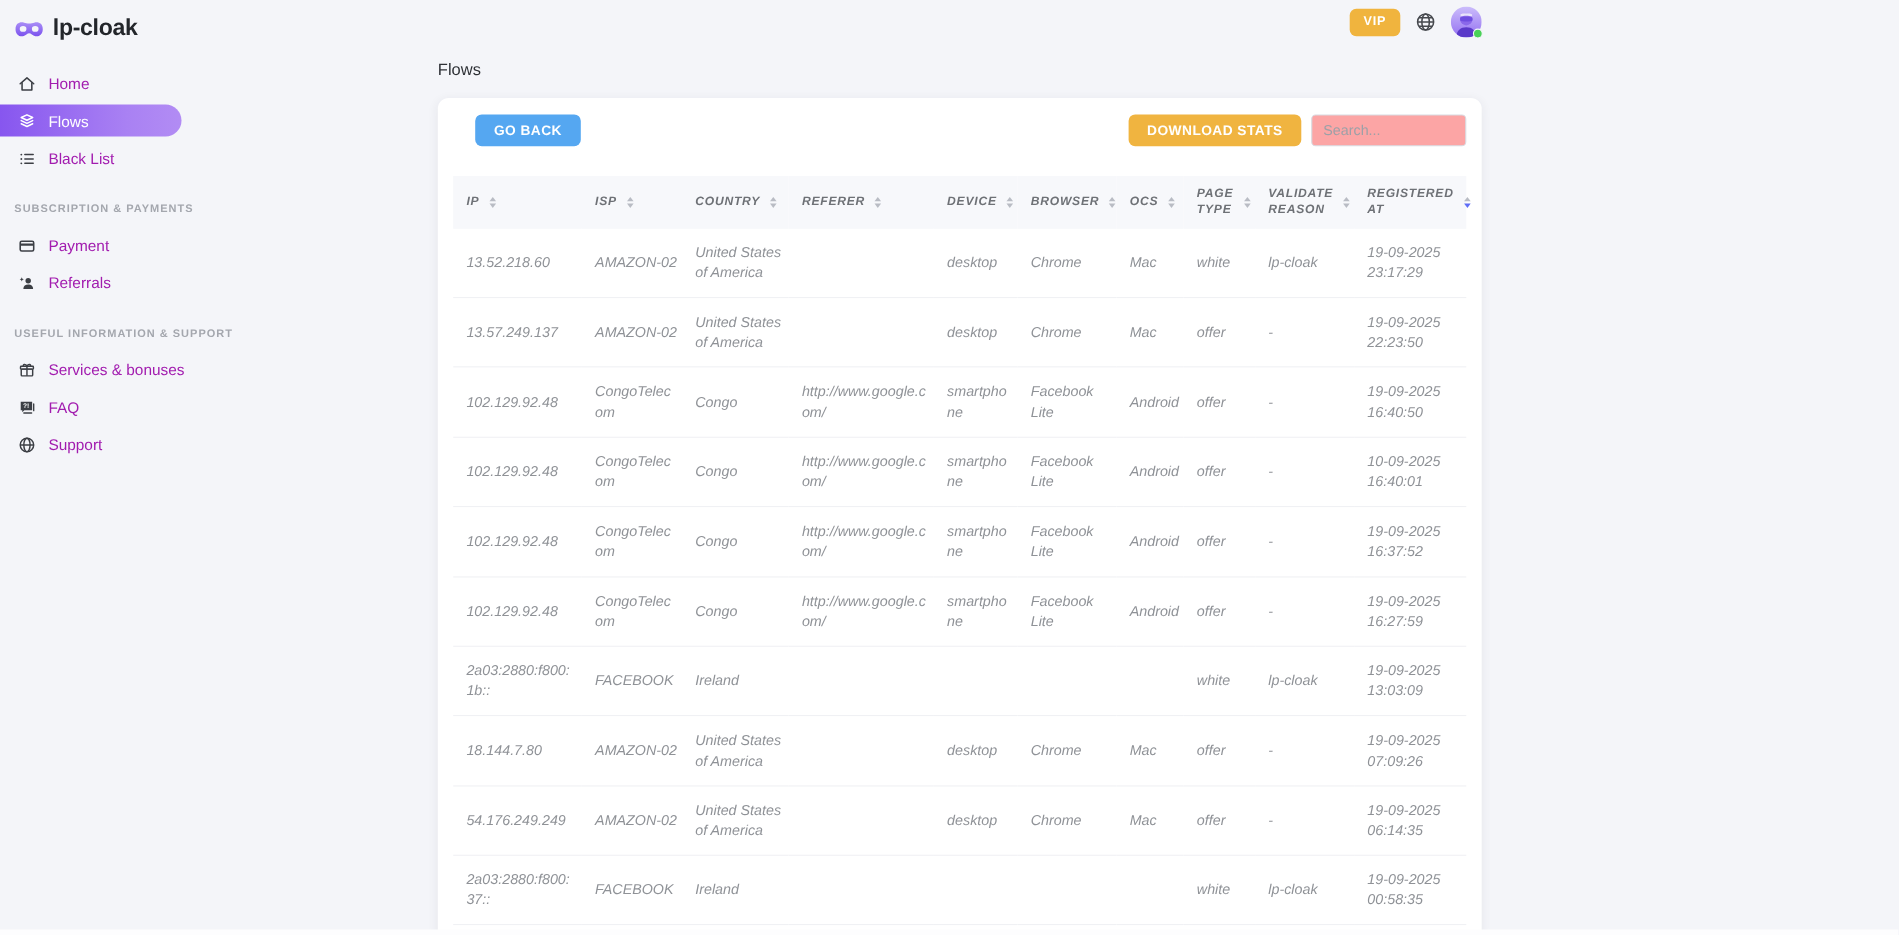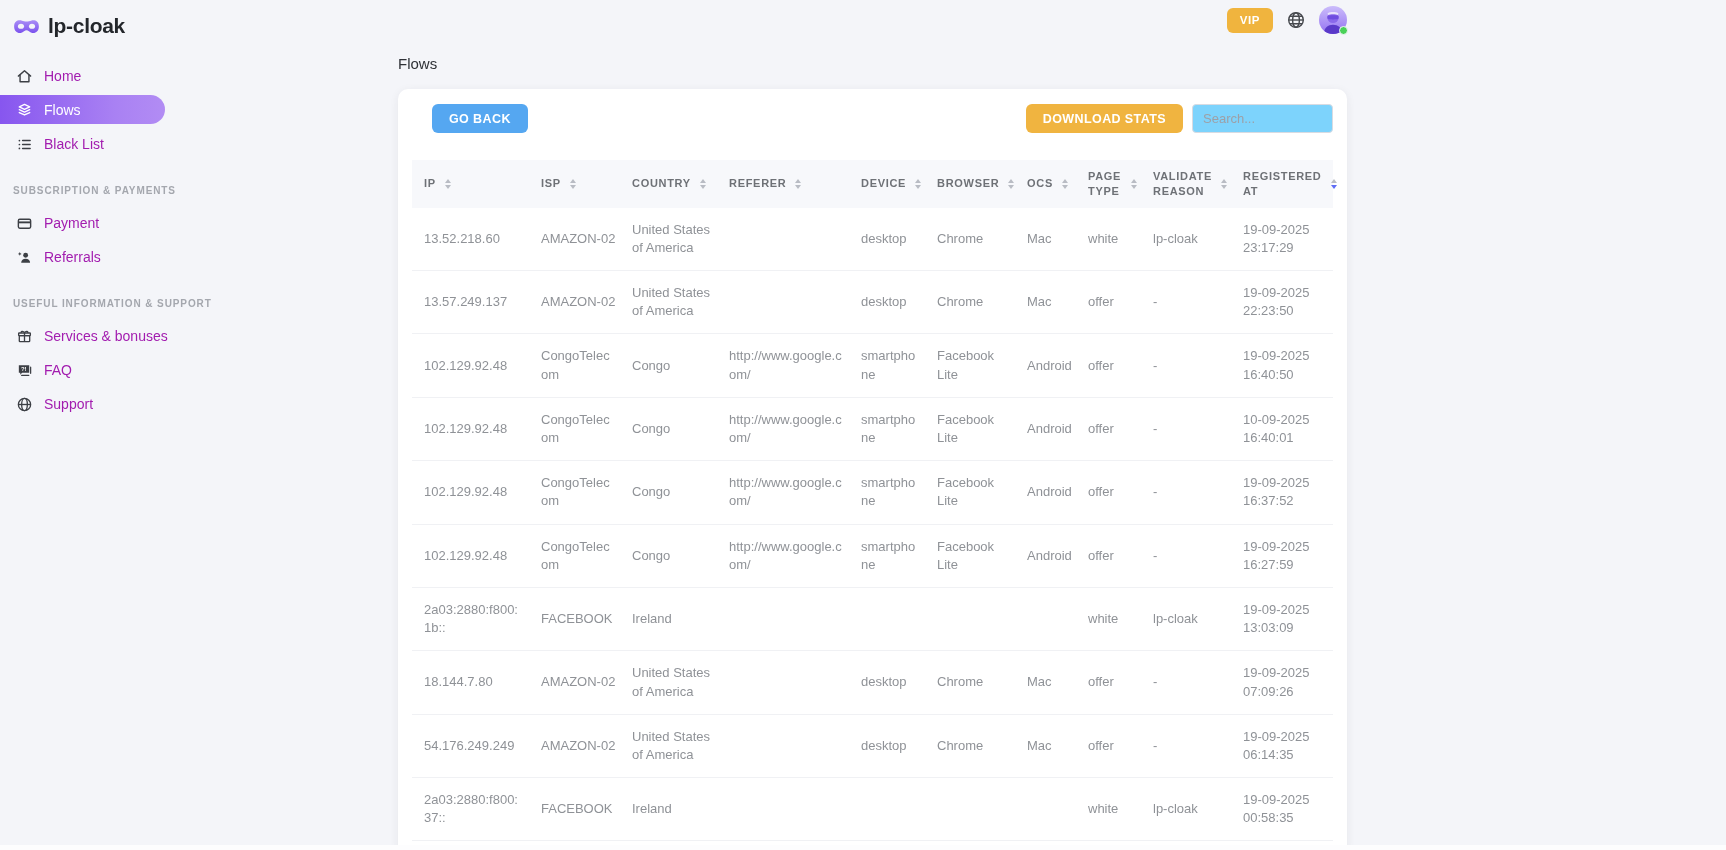--- a/index.html
+++ b/index.html
@@ -67,26 +67,26 @@
   .btn {
     border:none; cursor:pointer; color:#fff; height:29px; border-radius:6px;
     font-size:12.5px; font-weight:bold; letter-spacing:0.4px; padding:0 17px;
     font-family:"Liberation Sans", sans-serif;
   }
   .btn-blue { background:#55a7f1; }
   .btn-orange { background:#f0b440; }
   .toolbar-right { display:flex; align-items:center; gap:9px; }
   .search-input {
     width:141px; height:29px; border:1px solid #d8dbe2; border-radius:4px;
-    padding:0 10px; font-size:13px; color:#3a3d43; background:#7dd3fc; outline:none;
+    padding:0 10px; font-size:13px; color:#3a3d43; background:#fca5a5; outline:none;
     font-family:"Liberation Sans", sans-serif;
   }
   .search-input::placeholder { color:#9da0a7; }
   
-  table { width:100%; border-collapse:collapse; table-layout:fixed; margin-top:27px; }
+  table { width:100%; border-collapse:collapse; table-layout:fixed; margin-top:27px;font-style:italic; }
   th { background:#f7f8fb; text-align:left; padding:9px 4px 9px 12px; }
   .th-inner { display:flex; align-items:center; gap:9px; }
   .th-label {
     font-size:11px; font-weight:bold; color:#6e7176;
     letter-spacing:0.7px; text-transform:uppercase; line-height:1.35;
   }
   .sort-icon { display:inline-flex; flex-direction:column; gap:2px; flex:0 0 auto; }
   .tri { width:0; height:0; border-left:3.5px solid transparent; border-right:3.5px solid transparent; }
   .tri-up { border-bottom:4px solid #b9bcc4; }
   .tri-down { border-top:4px solid #b9bcc4; }

